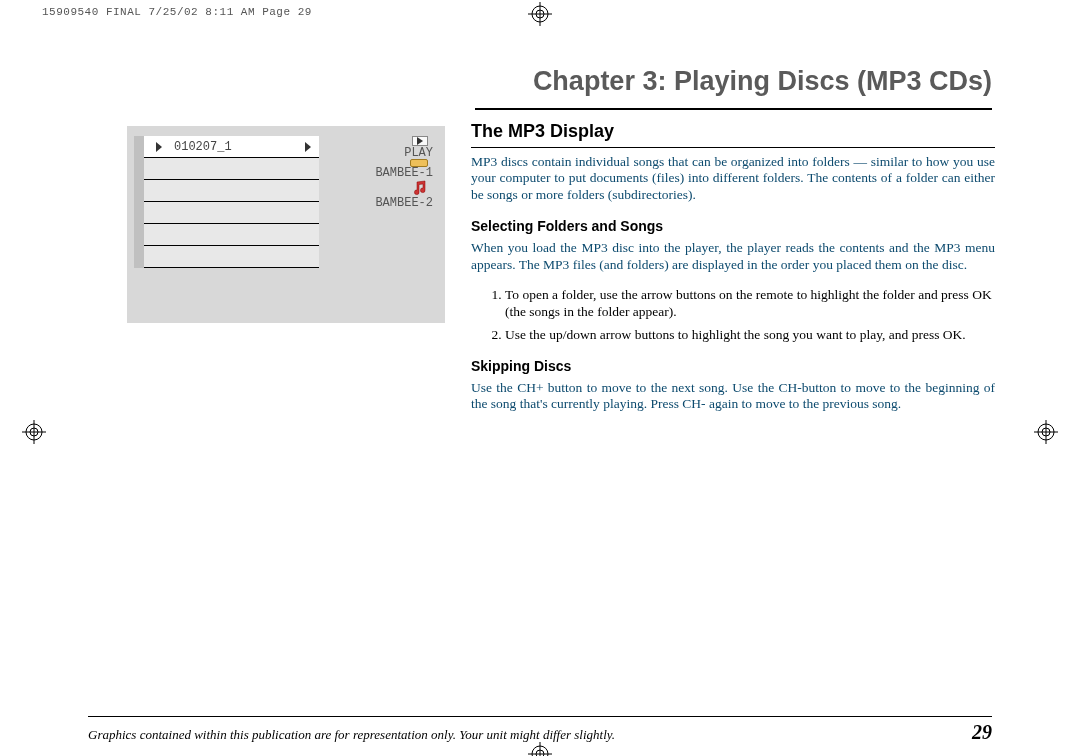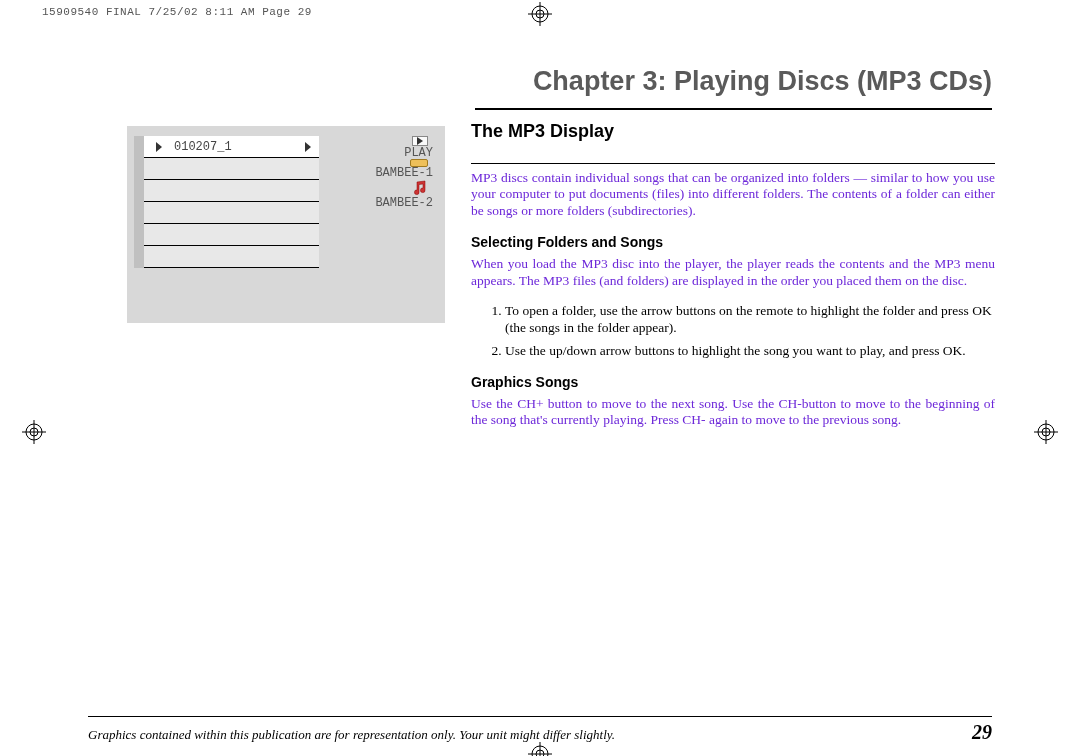--- a/index.html
+++ b/index.html
@@ -143,24 +143,24 @@
     left: 471px;
     width: 524px;
     font-size: 13.5px;
     line-height: 1.25;
   }
   .h2 {
     font-family: Arial, Helvetica, sans-serif;
     font-weight: bold;
     font-size: 18px;
     border-bottom: 1.5px solid #000;
-    padding-bottom: 20px;
+    padding-bottom: 4px;
     margin-bottom: 6px;
   }
-  .para { margin-bottom: 14px; text-align: justify; color:#6d28d9; }
+  .para { margin-bottom: 14px; text-align: justify; color:#0c4a6e; }
   .h3 {
     font-family: Arial, Helvetica, sans-serif;
     font-weight: bold;
     font-size: 14px;
     margin-bottom: 4px;
   }
   ol.steps { margin: 2px 0 14px 0; padding-left: 34px; }
   ol.steps li { margin-bottom: 6px; }
   .footer {
     position: absolute;
@@ -243,21 +243,21 @@
   <div class="h2">The MP3 Display</div>
   <div class="para">MP3 discs contain individual songs that can be organized into folders — similar to how you use your computer to put documents (files) into different folders. The contents of a folder can either be songs or more folders (subdirectories).</div>
 
   <div class="h3">Selecting Folders and Songs</div>
   <div class="para">When you load the MP3 disc into the player, the player reads the contents and the MP3 menu appears. The MP3 files (and folders) are displayed in the order you placed them on the disc.</div>
   <ol class="steps">
     <li>To open a folder, use the arrow buttons on the remote to highlight the folder and press OK (the songs in the folder appear).</li>
     <li>Use the up/down arrow buttons to highlight the song you want to play, and press OK.</li>
   </ol>
 
-  <div class="h3">Graphics Songs</div>
+  <div class="h3">Skipping Discs</div>
   <div class="para">Use the CH+ button to move to the next song. Use the CH-button to move to the beginning of the song that's currently playing. Press CH- again to move to the previous song.</div>
 </div>
 
 <div class="footer">
   <span>Graphics contained within this publication are for representation only. Your unit might differ slightly.</span>
   <span class="pgnum">29</span>
 </div>
 
 <div class="reg" style="left:528px; top:2px;">
   <svg width="24" height="24">

